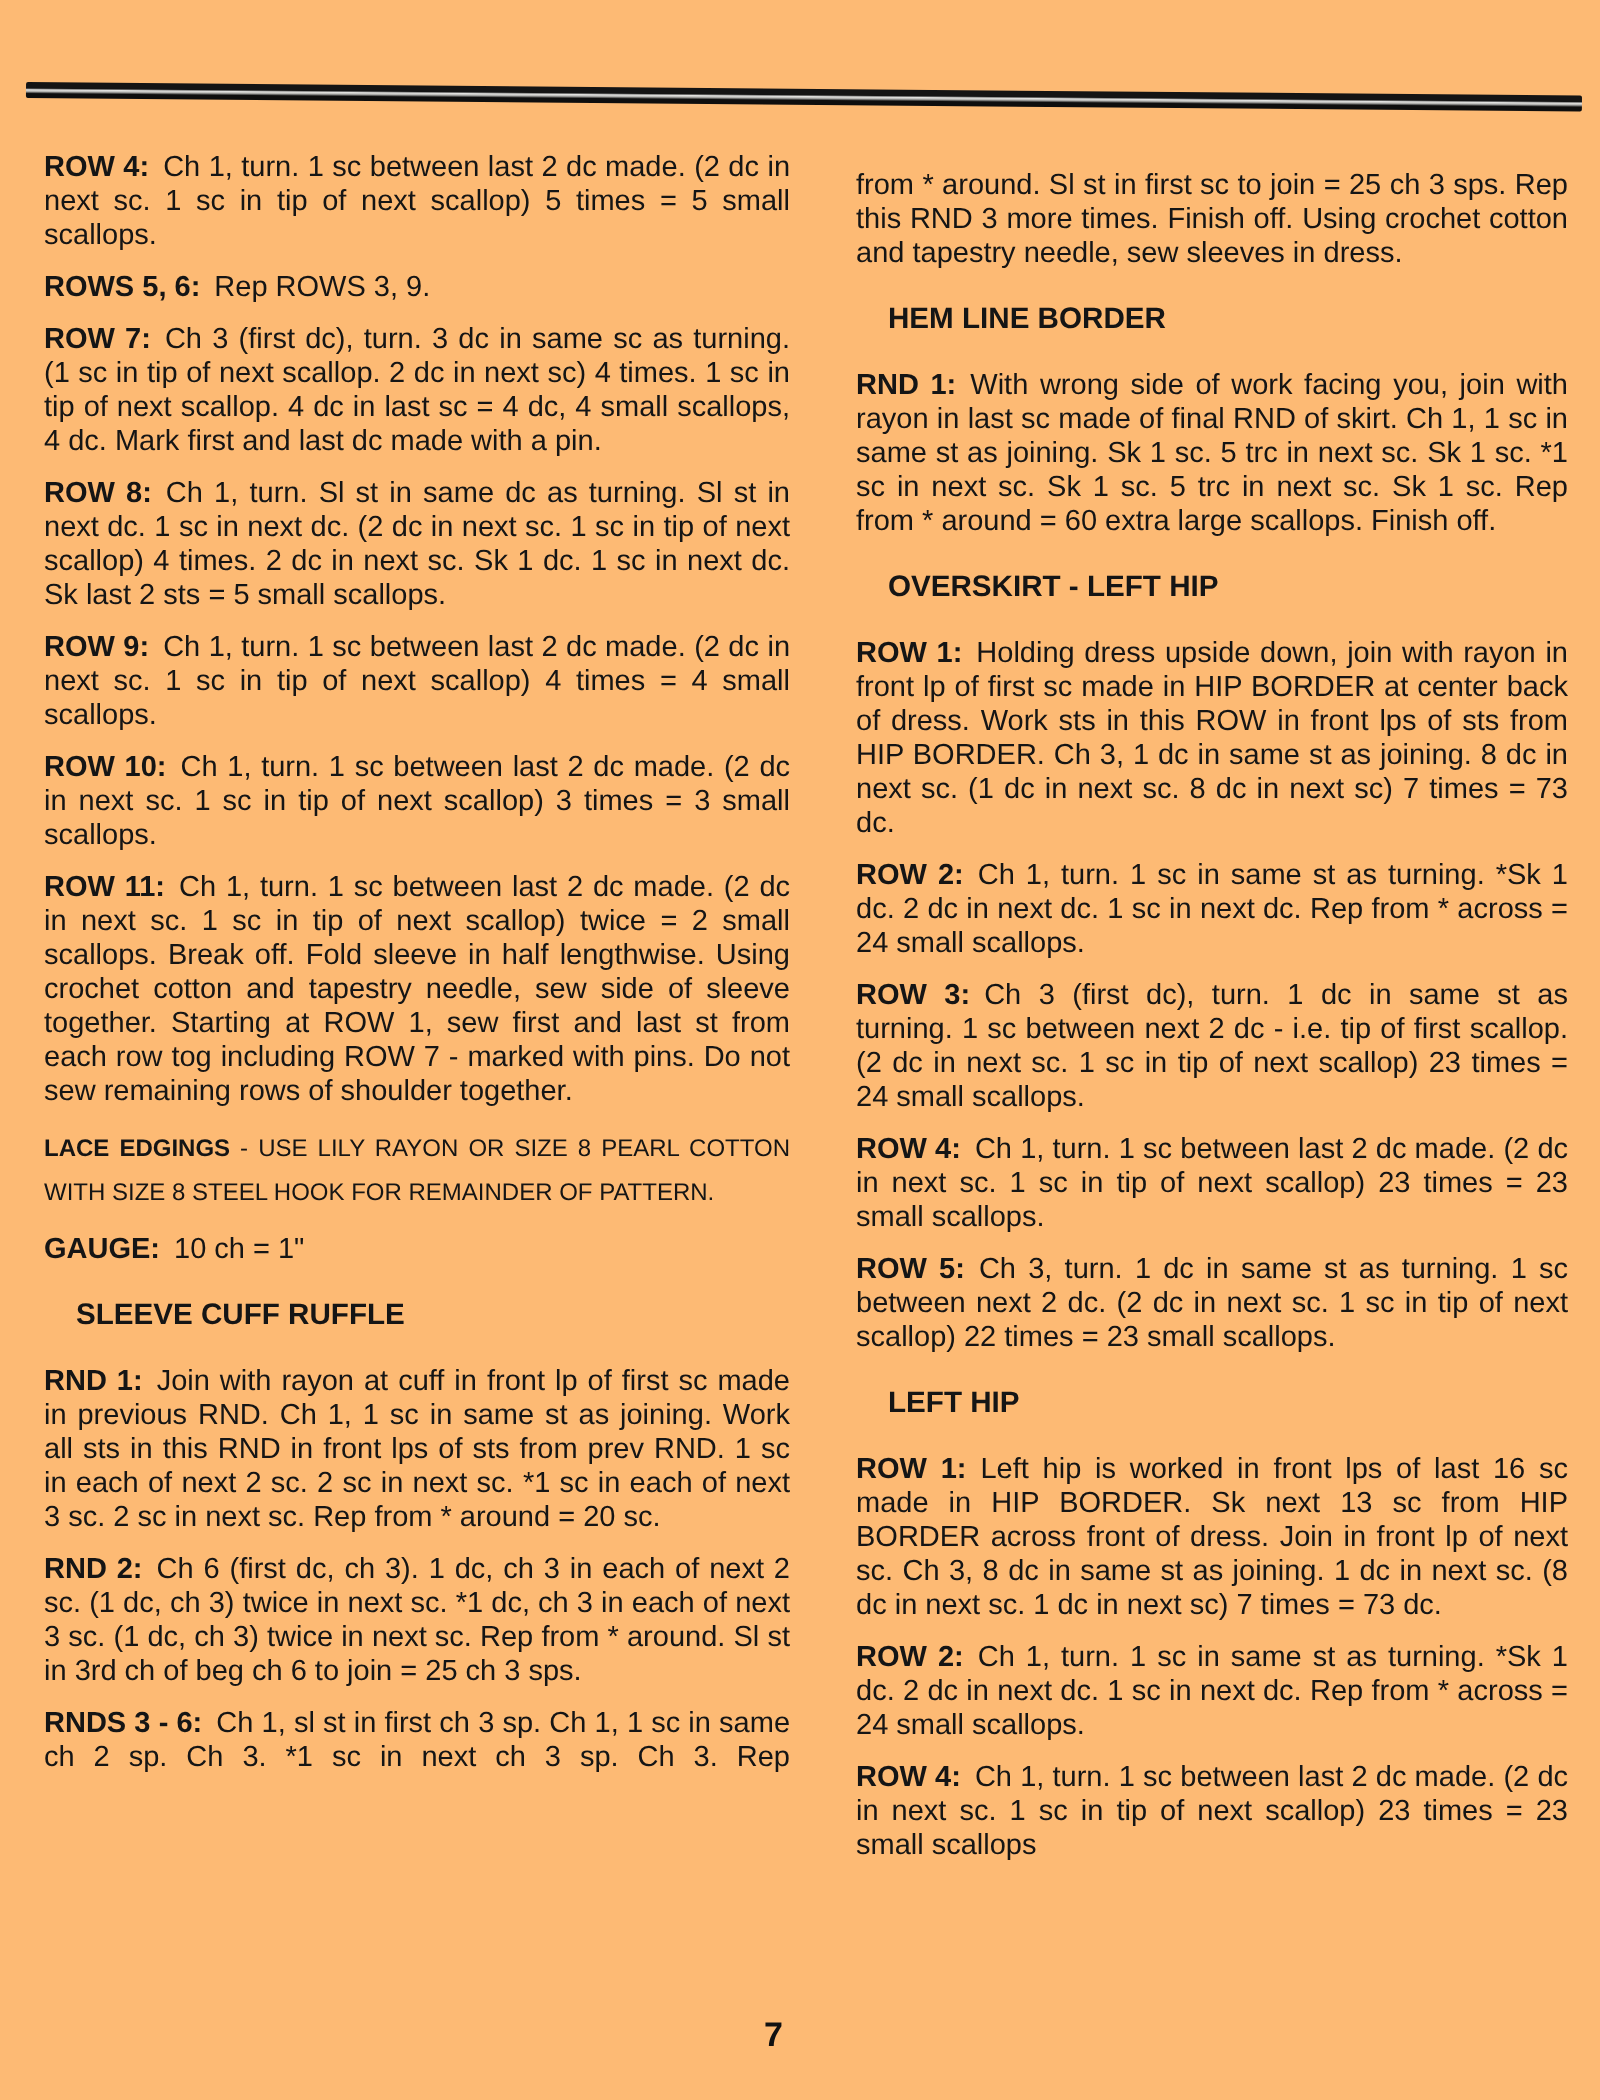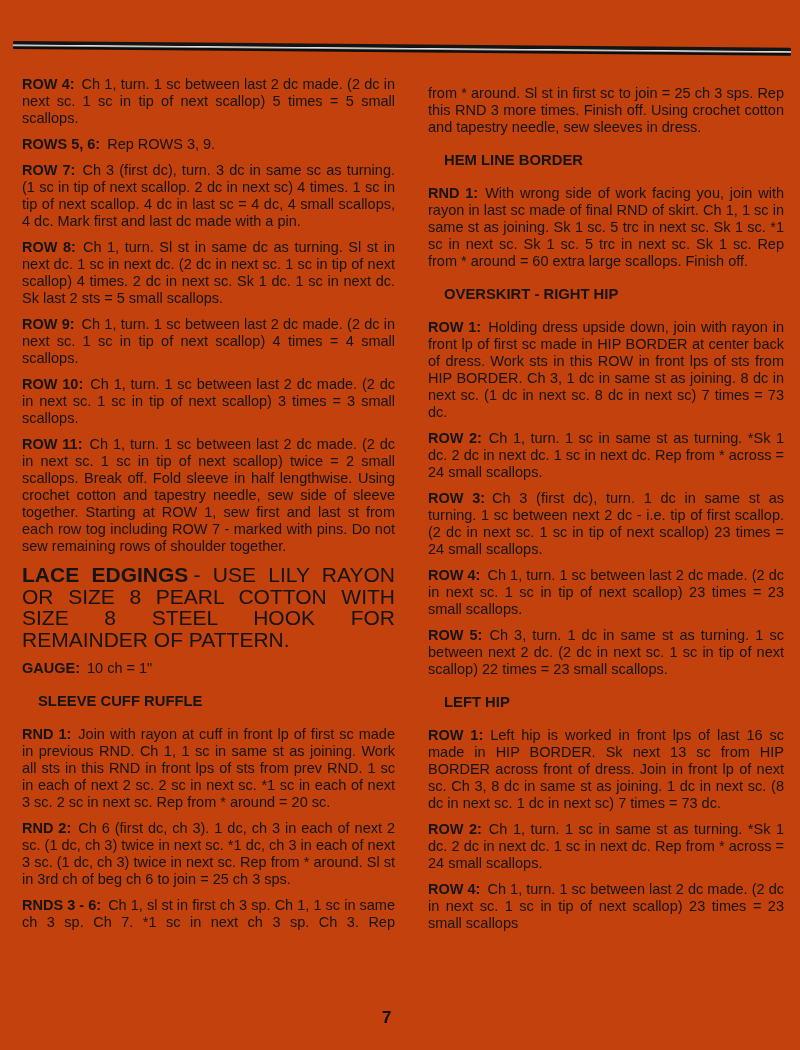--- a/index.html
+++ b/index.html
@@ -1,19 +1,19 @@
 <!DOCTYPE html>
 <html><head>
 <meta charset="utf-8">
 <style>
   html,body{margin:0;padding:0;}
   .page{
     position:relative;
     width:800px;height:1050px;
-    background:#c2410c;
+    background:#fdba74;
     overflow:hidden;
     font-family:"Liberation Sans", sans-serif;
     color:#151515;
     -webkit-font-smoothing:antialiased;
   }
   .top-rule{
     position:absolute;left:13px;top:41px;width:778px;height:8px;
     transform:rotate(0.5deg);transform-origin:left center;
     background:linear-gradient(to bottom,
       #141414 0%,#141414 38%,
@@ -32,21 +32,21 @@
   .col-left{width:373px;}
   .col-right{width:356px;padding-top:9px;}
   p.para{margin:0 0 9px 0;}
   p.para:last-child{margin-bottom:0;}
   .lbl{font-weight:bold;margin-right:7px;}
   h3.heading{
     font-size:14.8px;line-height:17px;margin:16px;
     font-weight:bold;text-align:left;
   }
   p.lace{
-    font-size:21px;line-height:21.5px;
+    font-size:12px;line-height:21.5px;
     margin:0 0 10px 0;
   }
   p.lace .lbl{margin-right:5px;}
   .cont{text-align-last:justify;}
   .page-number{
     position:absolute;left:382px;top:1008px;
     font-size:17px;font-weight:bold;color:#111;
   }
 </style>
 </head>
@@ -66,30 +66,30 @@
       <p class="para"><b class="lbl">ROW 10:</b><span>Ch 1, turn.  1 sc between last 2 dc made.  (2 dc in next sc.  1 sc in tip of next scallop) 3 times = 3 small scallops.</span></p>
       <p class="para"><b class="lbl">ROW 11:</b><span>Ch 1, turn.  1 sc between last 2 dc made.  (2 dc in next sc.  1 sc in tip of next scallop) twice = 2 small scallops.  Break off.  Fold sleeve in half lengthwise.  Using crochet cotton and tapestry needle, sew side of sleeve together.  Starting at ROW 1, sew first and last st from each row tog including ROW 7 - marked with pins.  Do not sew remaining rows of shoulder together.</span></p>
 
       <p class="lace"><b class="lbl">LACE EDGINGS</b><span>- USE LILY RAYON OR SIZE 8 PEARL COTTON WITH SIZE 8 STEEL HOOK FOR REMAINDER OF PATTERN.</span></p>
 
       <p class="para"><b class="lbl">GAUGE:</b><span>10 ch = 1"</span></p>
 
       <h3 class="heading">SLEEVE CUFF RUFFLE</h3>
       <p class="para"><b class="lbl">RND 1:</b><span>Join with rayon at cuff in front lp of first sc made in previous RND.  Ch 1, 1 sc in same st as joining.  Work all sts in this RND in front lps of sts from prev RND.  1 sc in each of next 2 sc.  2 sc in next sc.  *1 sc in each of next 3 sc.  2 sc in next sc.  Rep from * around = 20 sc.</span></p>
       <p class="para"><b class="lbl">RND 2:</b><span>Ch 6 (first dc, ch 3).  1 dc, ch 3 in each of next 2 sc.  (1 dc, ch 3) twice in next sc.  *1 dc, ch 3 in each of next 3 sc.  (1 dc, ch 3) twice in next sc.  Rep from * around.  Sl st in 3rd ch of beg ch 6 to join = 25 ch 3 sps.</span></p>
-      <p class="para cont"><b class="lbl">RNDS 3 - 6:</b><span>Ch 1, sl st in first ch 3 sp.  Ch 1, 1 sc in same ch 3 sp.  Ch 7.  *1 sc in next ch 3 sp.  Ch 3.  Rep</span></p>
+      <p class="para cont"><b class="lbl">RNDS 3 - 6:</b><span>Ch 1, sl st in first ch 3 sp.  Ch 1, 1 sc in same ch 2 sp.  Ch 3.  *1 sc in next ch 3 sp.  Ch 3.  Rep</span></p>
     </div>
 
     <div class="col col-right">
       <p class="para"><span>from * around.  Sl st in first sc to join = 25 ch 3 sps.  Rep this RND 3 more times.  Finish off.  Using crochet cotton and tapestry needle, sew sleeves in dress.</span></p>
 
       <h3 class="heading">HEM LINE BORDER</h3>
       <p class="para"><b class="lbl">RND 1:</b><span>With wrong side of work facing you, join with rayon in last sc made of final RND of skirt.  Ch 1, 1 sc in same st as joining.  Sk 1 sc.  5 trc in next sc.  Sk 1 sc.  *1 sc in next sc.  Sk 1 sc.  5 trc in next sc.  Sk 1 sc.  Rep from * around = 60 extra large scallops.  Finish off.</span></p>
 
-      <h3 class="heading">OVERSKIRT -  RIGHT HIP</h3>
+      <h3 class="heading">OVERSKIRT -  LEFT HIP</h3>
       <p class="para"><b class="lbl">ROW 1:</b><span>Holding dress upside down, join with rayon in front lp of first sc made in HIP BORDER at center back of dress.  Work sts in this ROW in front lps of sts from HIP BORDER.  Ch 3, 1 dc in same st as joining.  8 dc in next sc.  (1 dc in next sc.  8 dc in next sc) 7 times = 73 dc.</span></p>
       <p class="para"><b class="lbl">ROW 2:</b><span>Ch 1, turn.  1 sc in same st as turning.  *Sk 1 dc.  2 dc in next dc.  1 sc in next dc.  Rep from * across = 24 small scallops.</span></p>
       <p class="para"><b class="lbl">ROW 3:</b><span>Ch 3 (first dc), turn.  1 dc in same st as turning.  1 sc between next 2 dc - i.e. tip of first scallop.  (2 dc in next sc.  1 sc in tip of next scallop) 23 times = 24 small scallops.</span></p>
       <p class="para"><b class="lbl">ROW 4:</b><span>Ch 1, turn.  1 sc between last 2 dc made.  (2 dc in next sc.  1 sc in tip of next scallop) 23 times = 23 small scallops.</span></p>
       <p class="para"><b class="lbl">ROW 5:</b><span>Ch 3, turn.  1 dc in same st as turning.  1 sc between next 2 dc.  (2 dc in next sc.  1 sc in tip of next scallop) 22 times = 23 small scallops.</span></p>
 
       <h3 class="heading">LEFT HIP</h3>
       <p class="para"><b class="lbl">ROW 1:</b><span>Left hip is worked in front lps of last 16 sc made in HIP BORDER.  Sk next 13 sc from HIP BORDER across front of dress.  Join in front lp of next sc.  Ch 3, 8 dc in same st as joining.  1 dc in next sc.  (8 dc in next sc.  1 dc in next sc) 7 times = 73 dc.</span></p>
       <p class="para"><b class="lbl">ROW 2:</b><span>Ch 1, turn.  1 sc in same st as turning.  *Sk 1 dc.  2 dc in next dc.  1 sc in next dc.  Rep from * across = 24 small scallops.</span></p>
       <p class="para"><b class="lbl">ROW 4:</b><span>Ch 1, turn.  1 sc between last 2 dc made.  (2 dc in next sc.  1 sc in tip of next scallop) 23 times = 23 small scallops</span></p>

